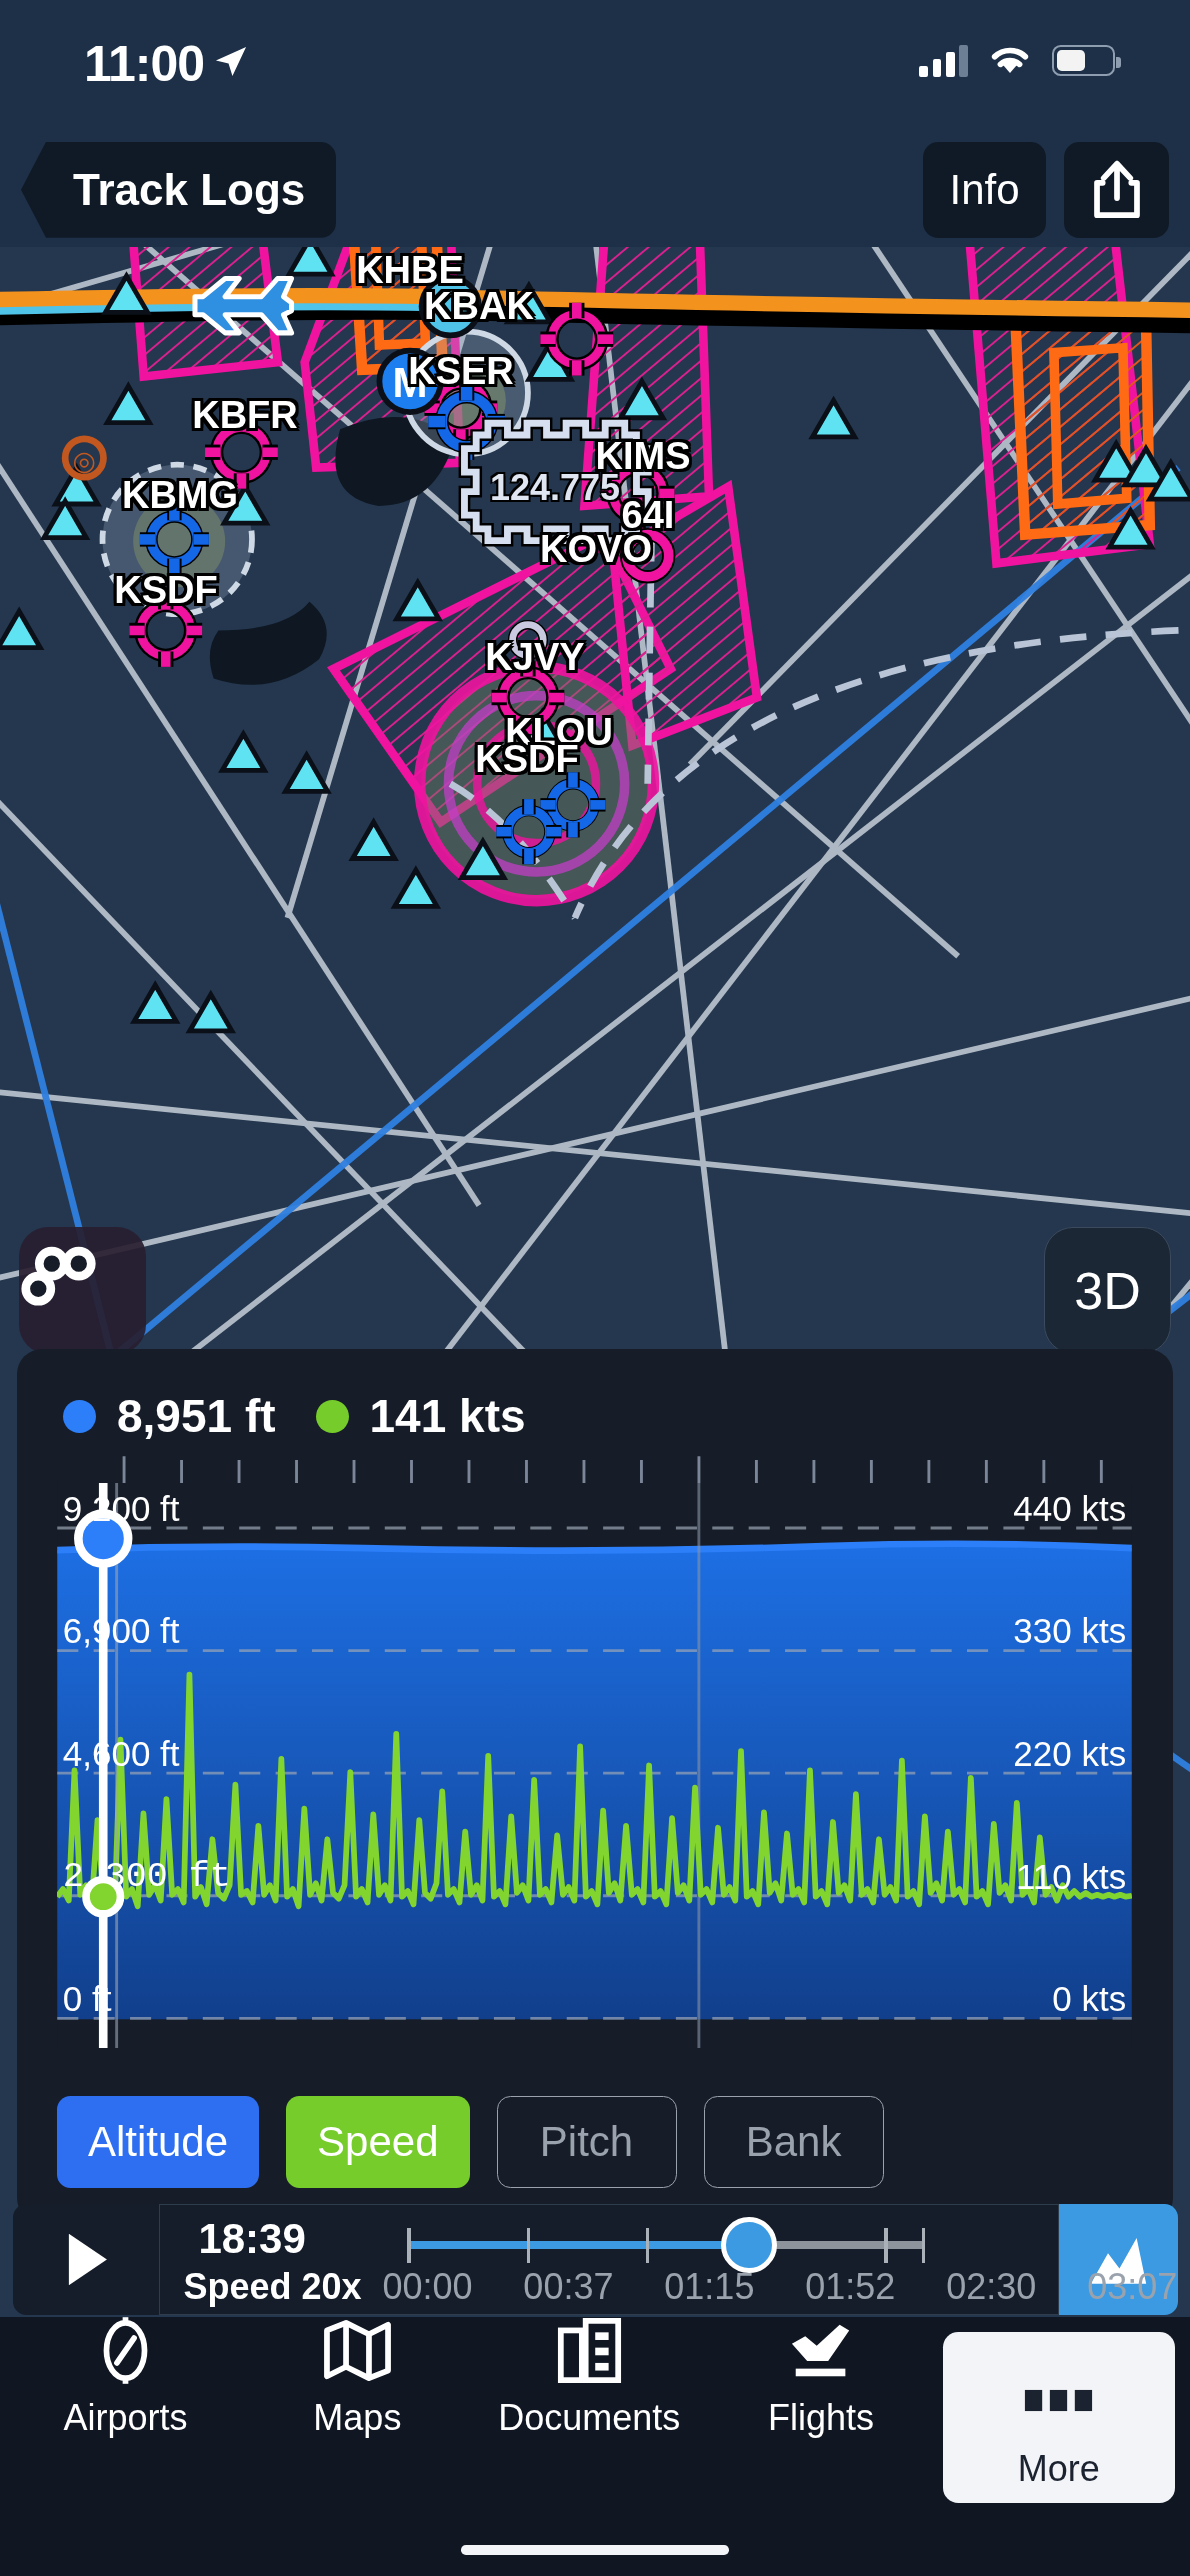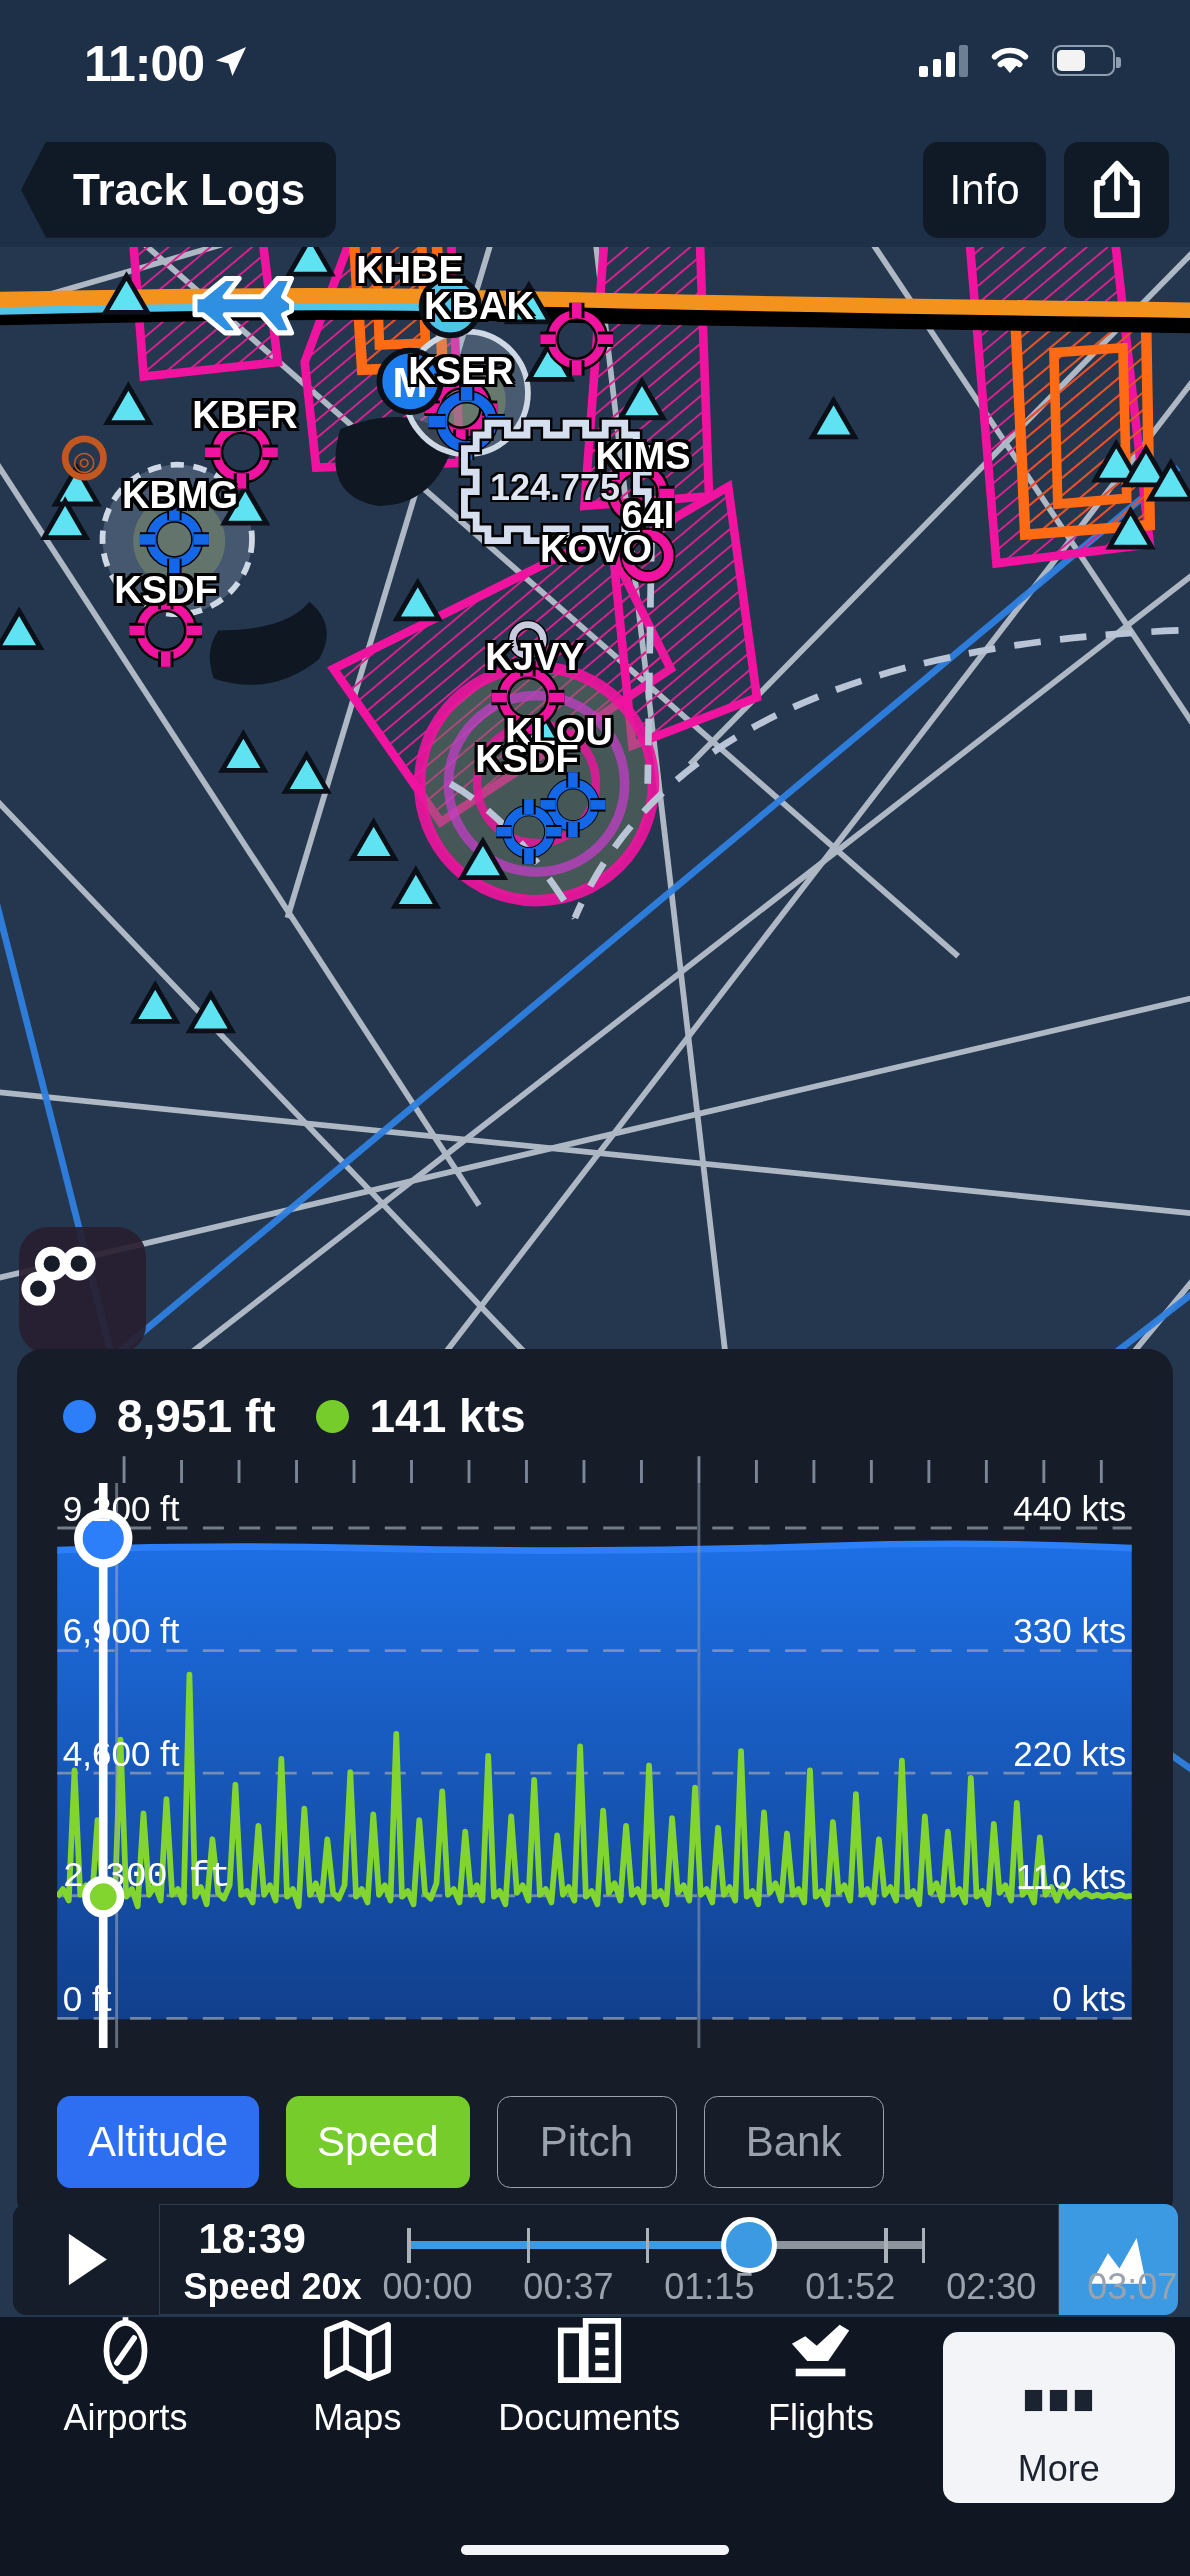--- a/index.html
+++ b/index.html
@@ -613,20 +613,23 @@
     <div class="freq-box" style="left:490px; top:220px;text-align:right;">124.775</div>
 
     <div id="route-btn">
       <svg width="81" height="81" viewBox="0 0 84 84">
         <path d="M20 64 L34 38 L58 38" stroke="#fff" stroke-width="9" fill="none" stroke-linecap="round" stroke-linejoin="round"></path>
         <circle cx="20" cy="64" r="13" fill="#171d28" stroke="#fff" stroke-width="9"></circle>
         <circle cx="34" cy="38" r="13" fill="#171d28" stroke="#fff" stroke-width="9"></circle>
         <circle cx="62" cy="38" r="13" fill="#171d28" stroke="#fff" stroke-width="9"></circle>
       </svg>
     </div>
+    <div id="threed-btn">
+      <span>3D</span>
+    </div>
   </div>
 
   <div id="chart-panel">
 
     <div id="chart-legend">
       <span class="legend-dot" style="background:#2d7ff9"></span>
       <span>8,951 ft</span>
       <span class="legend-dot" style="background:#76cc2b; margin-left:19px;"></span>
       <span>141 kts</span>
     </div>

